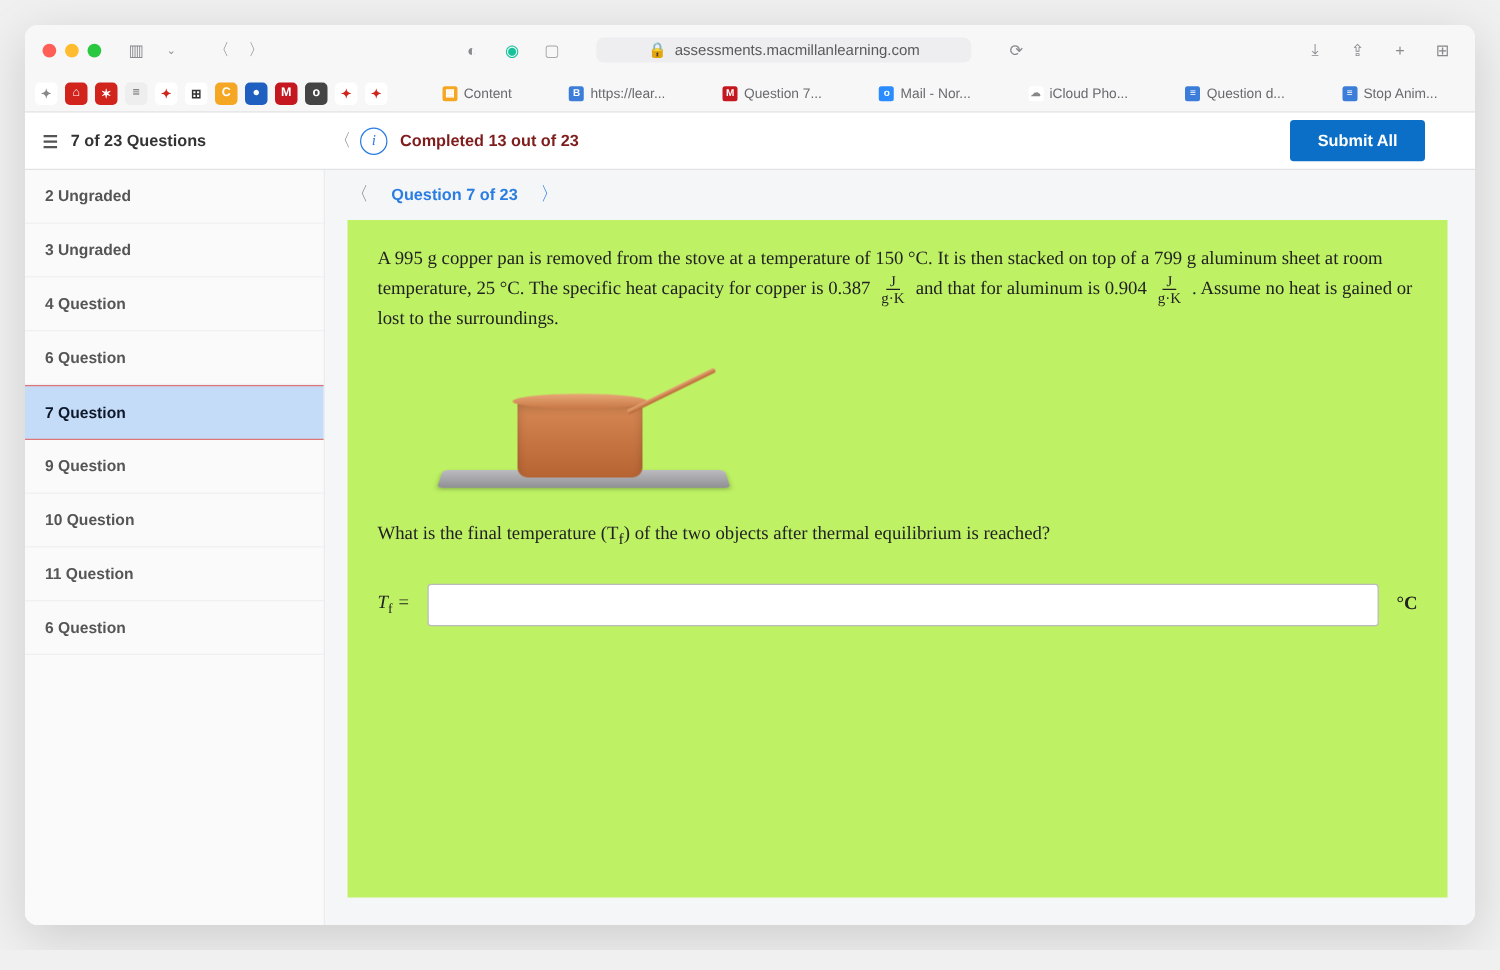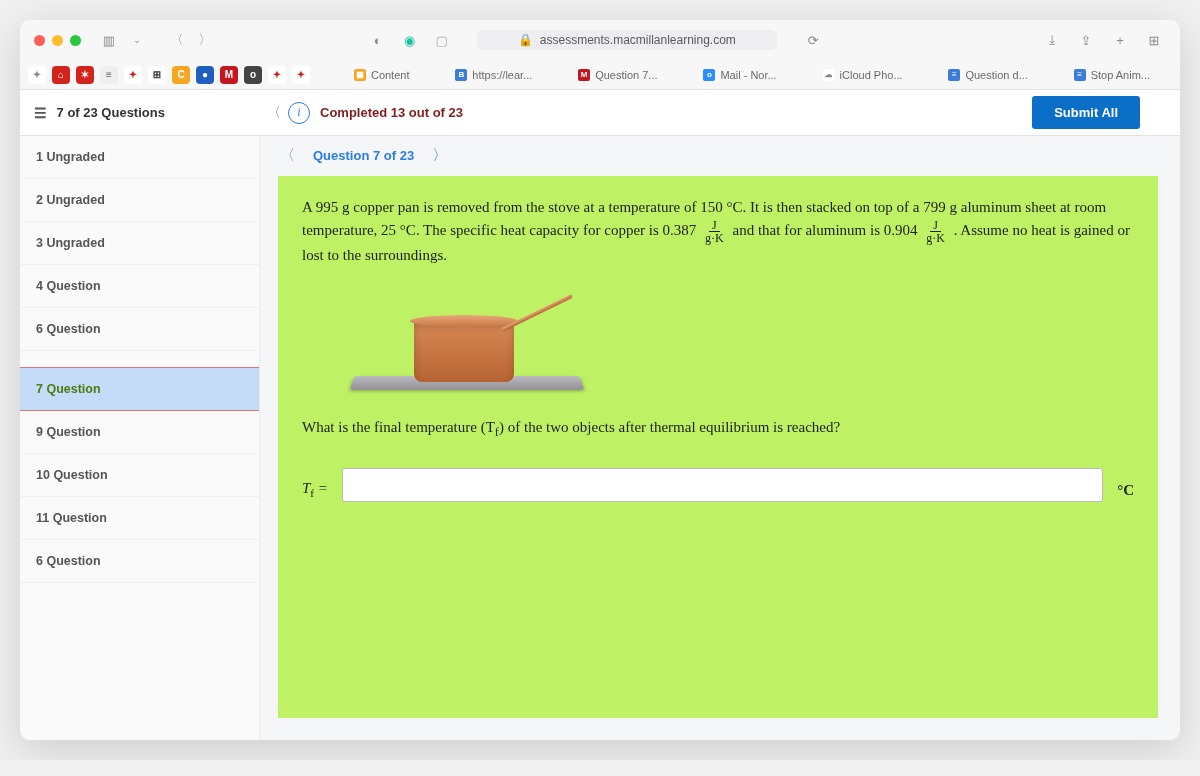--- a/index.html
+++ b/index.html
@@ -26,37 +26,37 @@
 .hdr-left { width: 240px; display:flex; align-items:center; padding: 0 14px; gap:10px; font-size: 13px; font-weight:600; color:#333; }
 .hdr-left .list-ico { color:#555; font-size:14px; }
 .hdr-chevron { width: 28px; text-align:center; color:#888; cursor:pointer; font-size: 14px;}
 .hdr-info { width:22px; height:22px; border:1.3px solid #2a7de1; border-radius:50%; display:flex; align-items:center; justify-content:center; color:#2a7de1; font-size:12px; font-style:italic; font-family: Georgia, serif; margin-right:10px; cursor:pointer; }
 .hdr-status { font-size:13px; font-weight:600; color:#7f1d1d; flex:1; }
 .submit-btn { background:#0b6fc7; color:#fff; border:none; border-radius:3px; font-size:13px; font-weight:600; padding: 9px 22px; margin-right: 40px; cursor:pointer; }
 
 .app-body { flex:1; display:flex; overflow:hidden; }
 .sidebar { width:240px; background:#fafafa; border-right:1px solid #ececef; overflow-y:auto; }
 .q-item { padding: 14px 16px; font-size:12.5px; font-weight:600; color:#555; cursor:pointer; border-bottom:1px solid #f0f0f2; }
-.q-item.active { background:#c4dcf7; border-top:1.5px solid #d77; border-bottom:1.5px solid #d77; color:#4d7c0f;margin-top:16px; }
+.q-item.active { background:#c4dcf7; border-top:1.5px solid #d77; border-bottom:1.5px solid #d77; color:#0f172a; }
 
 .content { flex:1; display:flex; flex-direction:column; background:#f5f6f8; overflow:hidden; }
 .crumb { height:38px; display:flex; align-items:center; padding: 0 16px; gap:14px; font-size:13px; }
 .crumb-chevron { color:#888; cursor:pointer; font-size:15px; padding:0 4px; }
 .crumb-text { color:#2a7de1; font-weight:600; }
 .card { background:#bef264; margin: 2px 22px 22px 18px; padding: 20px 24px; flex:1; font-family: Georgia, "Times New Roman", serif; font-size: 15px; color:#222; line-height:1.55; overflow-y:auto; }
 .card p { margin-bottom: 10px; }
 .frac { display:inline-flex; flex-direction:column; align-items:center; vertical-align:middle; font-size:12px; line-height:1; margin:0 2px; }
 .frac .n { border-bottom:1px solid #222; padding:0 3px; }
 .frac .d { padding:0 3px; }
 .pan-img { width: 270px; height: 120px; margin: 10px 0 18px 40px; position:relative; }
 .tray { position:absolute; bottom:4px; left:10px; width:230px; height:22px; background:linear-gradient(#bcbcc0,#8f8f94); border-radius:4px; transform: perspective(400px) rotateX(50deg); box-shadow: 0 2px 4px rgba(0,0,0,0.25); }
 .pot { position:absolute; bottom:16px; left:72px; width:100px; height:62px; background:linear-gradient(#d88a55,#b76433); border-radius: 0 0 8px 8px; box-shadow: inset 0 6px 8px rgba(0,0,0,0.2); }
 .pot::before { content:""; position:absolute; top:-5px; left:-4px; width:108px; height:12px; background:linear-gradient(#e8a876,#c87846); border-radius:50%; }
 .handle { position:absolute; bottom:66px; left:160px; width:78px; height:4px; background:linear-gradient(#e8a876,#b76433); transform:rotate(-26deg); transform-origin:left center; border-radius:2px; }
-.ans-row { display:flex; align-items:flex-end; gap:14px; margin-top: 26px; font-family: Georgia, serif; }
+.ans-row { display:flex; align-items:center; gap:14px; margin-top: 26px; font-family: Georgia, serif; }
 .ans-label { font-style:italic; font-size:15px; }
 .ans-label sub { font-size:11px; font-style:normal; }
 .ans-input { flex:1; height:34px; border:1px solid #bbb; border-radius:3px; padding:0 8px; font-size:14px; }
 .ans-unit { font-weight:600; }
 </style>
 </head>
 <body>
 
 <div class="window">
 
@@ -149,21 +149,20 @@
         <span>7 of 23 Questions</span>
       </div>
       <span class="hdr-chevron">〈</span>
       <span class="hdr-info">i</span>
       <span class="hdr-status">Completed 13 out of 23</span>
       <button class="submit-btn">Submit All</button>
     </div>
 
     <div class="app-body">
       <div class="sidebar" id="sidebar">
-          <div class="q-item">1 Ungraded</div>
           <div class="q-item">2 Ungraded</div>
           <div class="q-item">3 Ungraded</div>
           <div class="q-item">4 Question</div>
           <div class="q-item">6 Question</div>
           <div class="q-item active">7 Question</div>
           <div class="q-item">9 Question</div>
           <div class="q-item">10 Question</div>
           <div class="q-item">11 Question</div>
           <div class="q-item">6 Question</div>
         </div>

